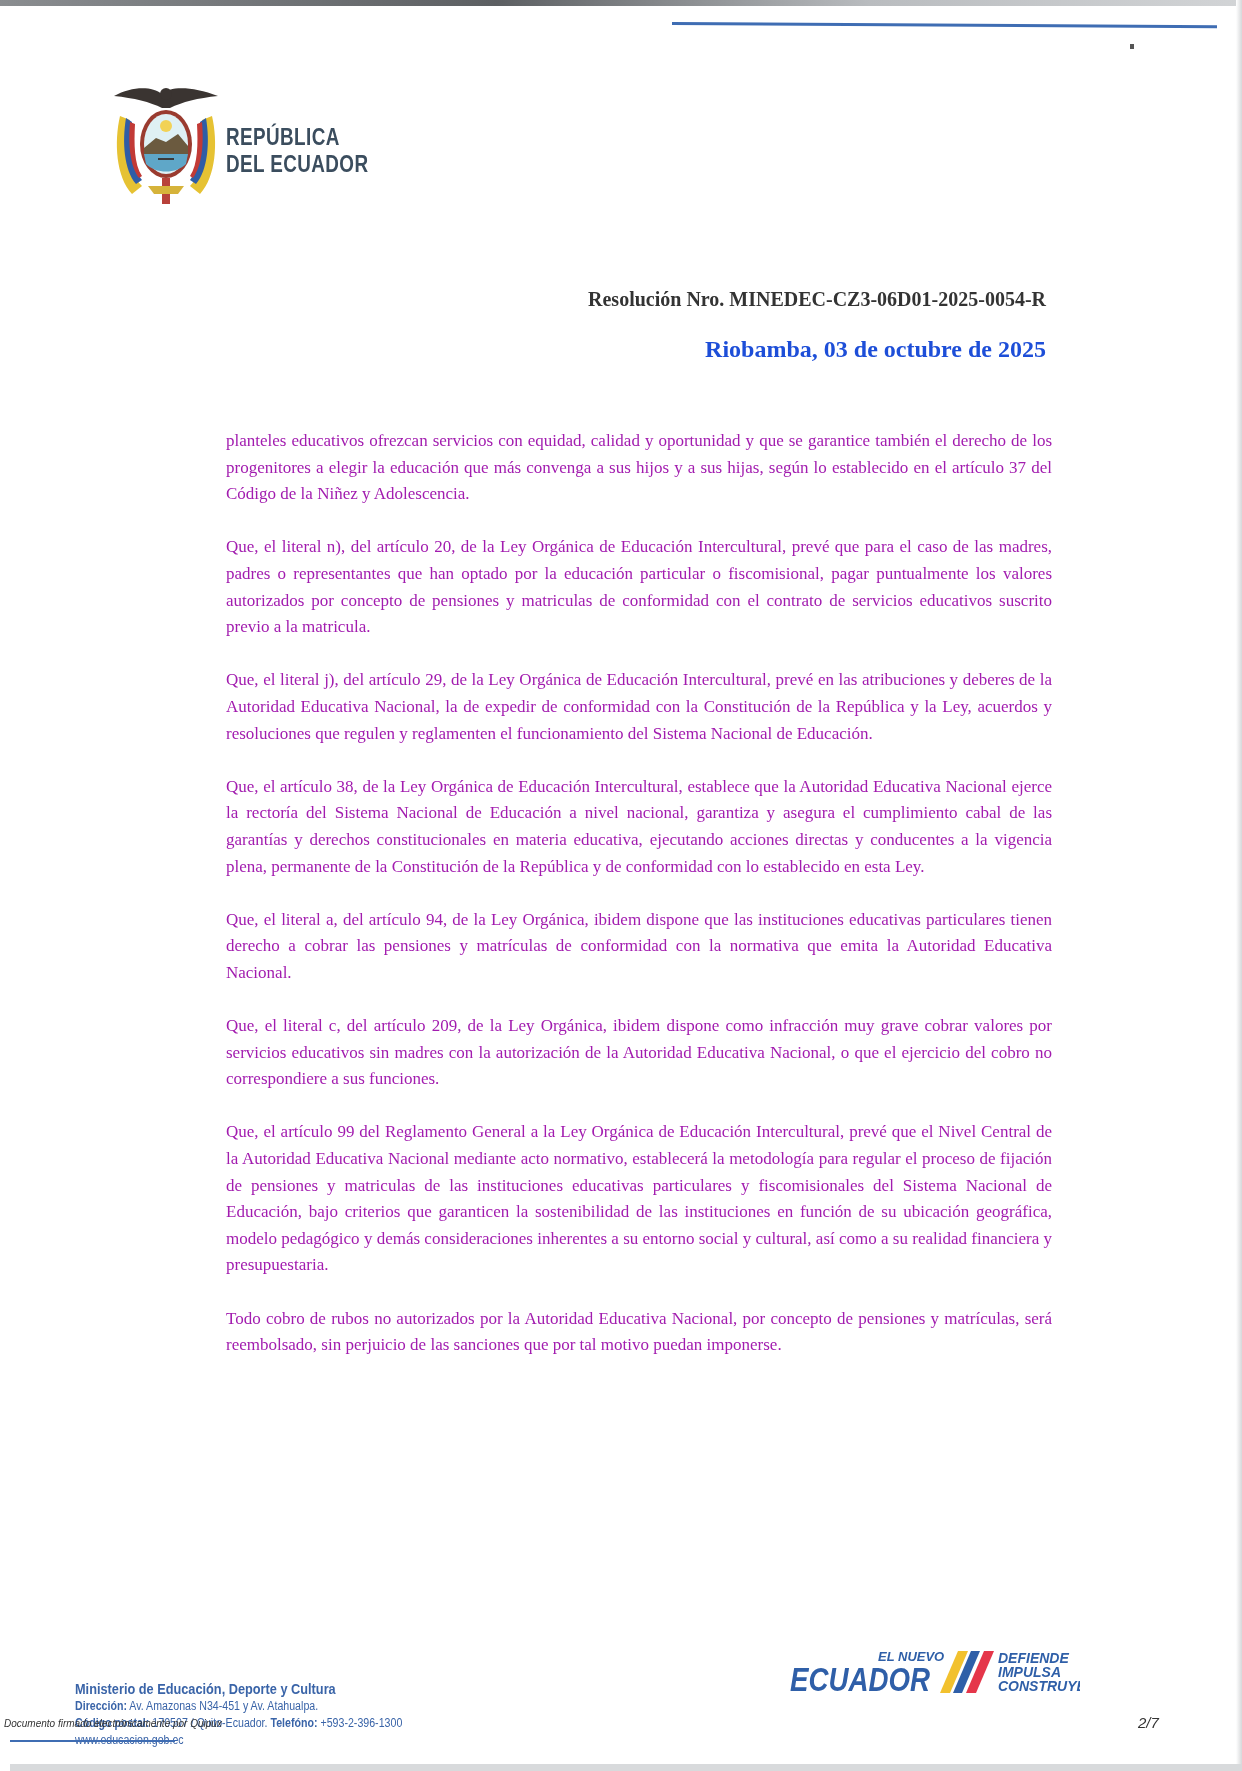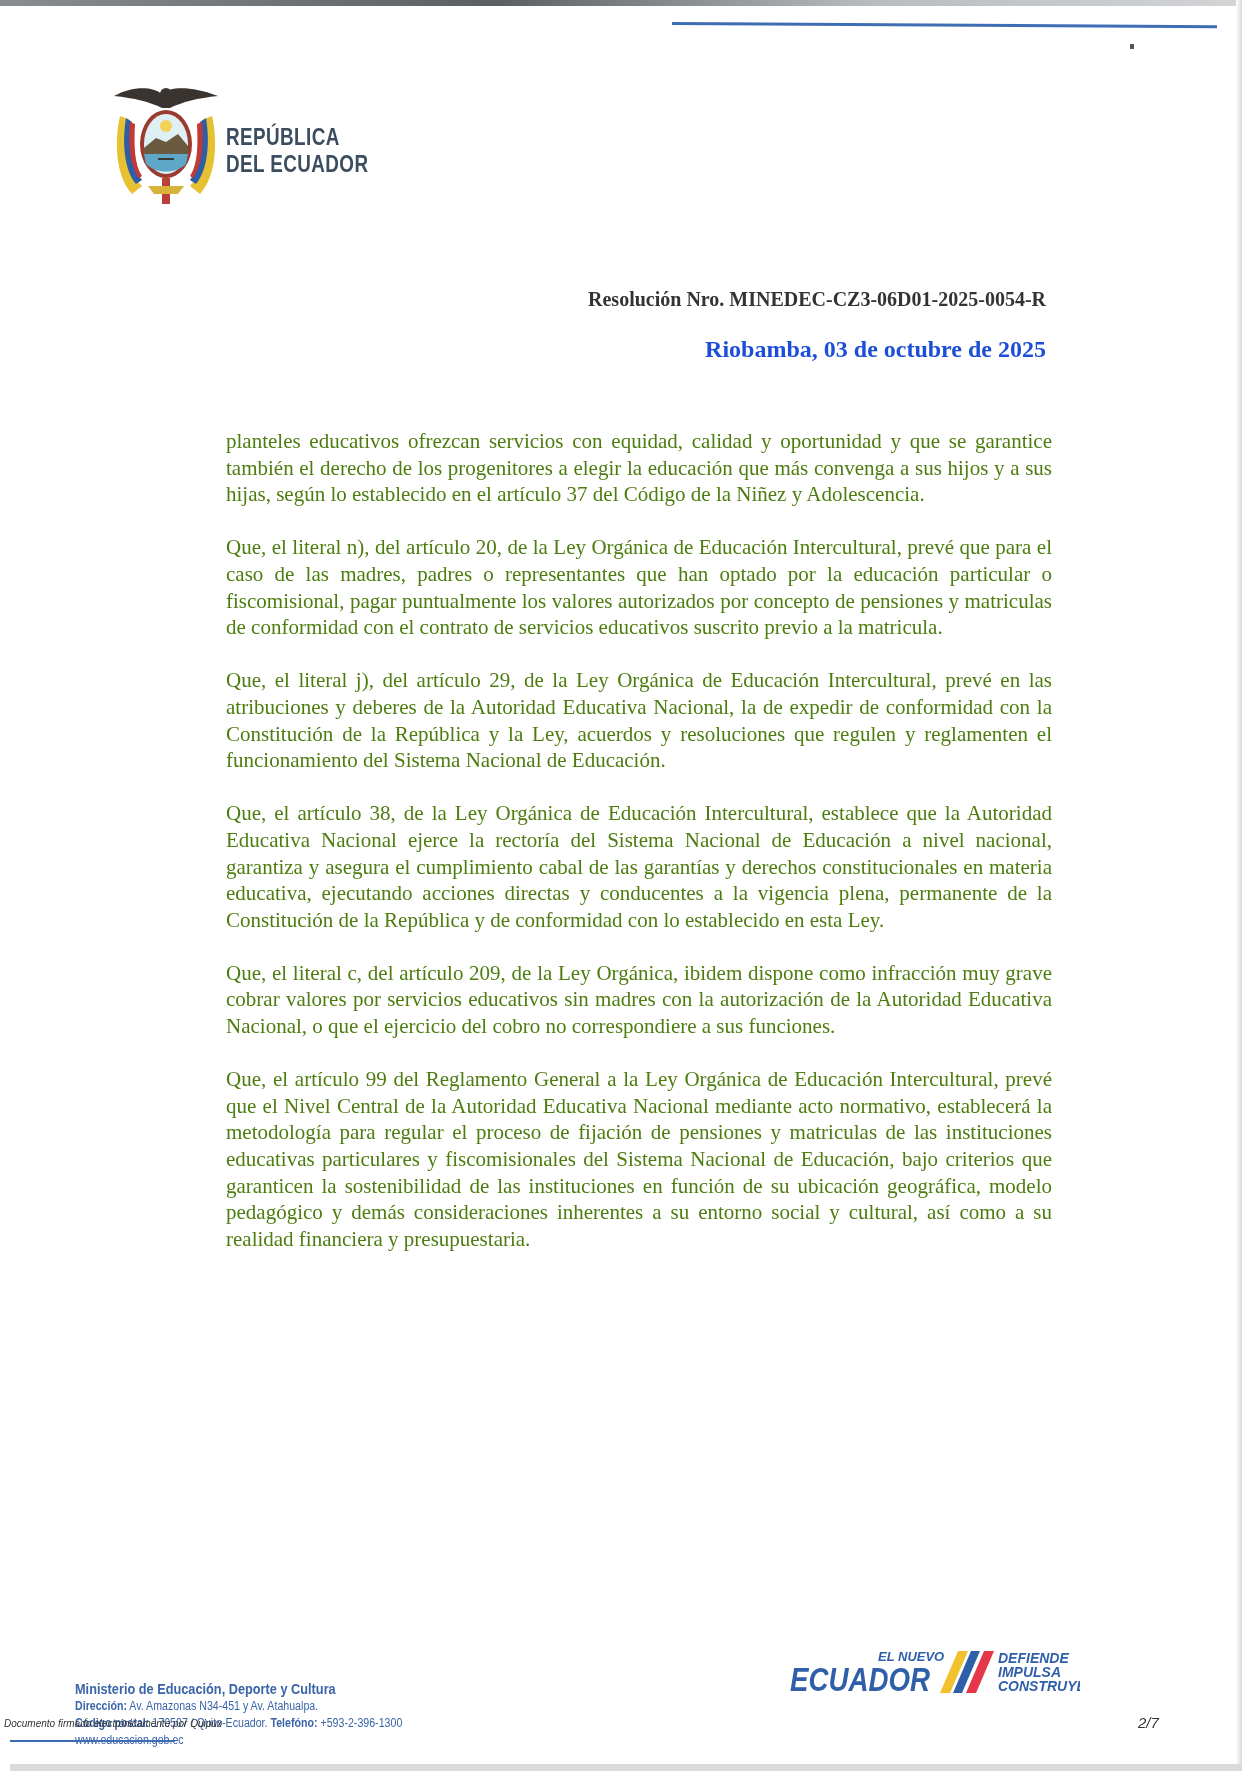--- a/index.html
+++ b/index.html
@@ -7,21 +7,21 @@
   .scan-top { position:absolute; left:0; top:0; width:1242px; height:6px; background:linear-gradient(to right,#8a8d90 0%,#5c5f62 40%,#b9bcbf 70%,#d2d4d6 100%); }
   .scan-right { position:absolute; right:0; top:0; width:6px; height:1771px; background:linear-gradient(to right,#ffffff,#d6d8da); }
   .scan-bottom { position:absolute; left:10px; bottom:0; width:1232px; height:7px; background:#d8dadc; }
   .top-rule { position:absolute; left:672px; top:22px; width:545px; height:3px; background:#3f6db3; transform:rotate(0.35deg); transform-origin:left center; }
   .speck { position:absolute; left:1130px; top:44px; width:4px; height:5px; background:#555; }
   .crest { position:absolute; left:112px; top:82px; width:108px; height:125px; }
   .republic { position:absolute; left:226px; top:124px; font-family:"Liberation Sans", sans-serif; font-weight:bold; font-size:23px; line-height:27px; color:#3b4d5e; letter-spacing:0.5px; transform:scaleX(0.82); transform-origin:left top; }
   .res-no { position:absolute; right:196px; top:288px; font-weight:bold; font-size:20px; color:#333; }
   .res-date { position:absolute; right:196px; top:336px; font-weight:bold; font-size:24px; color:#1d4ed8; }
   .body { position:absolute; left:226px; top:428px; width:826px; }
-  .para { font-size:21px; line-height:26.6px; text-align:justify; margin:0 0 26.6px 0; color:#4d7c0f; }
+  .para { font-size:17px; line-height:26.6px; text-align:justify; margin:0 0 26.6px 0; color:#a21caf; }
   .footer-left { position:absolute; left:75px; top:1642px; font-family:"Liberation Sans", sans-serif; color:#3a64a8;margin-top:37px; }
   .f-title { font-weight:bold; font-size:15px; line-height:19px; transform:scaleX(0.85); transform-origin:left top; white-space:nowrap; }
   .f-line { font-size:12.5px; line-height:17px; transform:scaleX(0.85); transform-origin:left top; white-space:nowrap; }
   .f-line b { font-weight:bold; }
   .signed { position:absolute; left:4px; top:1718px; font-family:"Liberation Sans", sans-serif; font-style:italic; font-size:10px; color:#333; white-space:nowrap;text-align:right; }
   .signed-rule { position:absolute; left:10px; top:1740px; width:165px; height:2px; background:#3f6db3; }
   .brand { position:absolute; left:790px; top:1645px; width:290px; height:60px; }
   .page-no { position:absolute; left:1138px; top:1714px; font-family:"Liberation Sans", sans-serif; font-style:italic; font-size:15px; color:#333; }
 </style>
 </head>
@@ -62,22 +62,24 @@
 </div>
 
 <div class="res-no">Resolución Nro. MINEDEC-CZ3-06D01-2025-0054-R</div>
 <div class="res-date">Riobamba, 03 de octubre de 2025</div>
 
 <div class="body">
   <p class="para">planteles educativos ofrezcan servicios con equidad, calidad y oportunidad y que se garantice también el derecho de los progenitores a elegir la educación que más convenga a sus hijos y a sus hijas, según lo establecido en el artículo 37 del Código de la Niñez y Adolescencia.</p>
   <p class="para">Que, el literal n), del artículo 20, de la Ley Orgánica de Educación Intercultural, prevé que para el caso de las madres, padres o representantes que han optado por la educación particular o fiscomisional, pagar puntualmente los valores autorizados por concepto de pensiones y matriculas de conformidad con el contrato de servicios educativos suscrito previo a la matricula.</p>
   <p class="para">Que, el literal j), del artículo 29, de la Ley Orgánica de Educación Intercultural, prevé en las atribuciones y deberes de la Autoridad Educativa Nacional, la de expedir de conformidad con la Constitución de la República y la Ley, acuerdos y resoluciones que regulen y reglamenten el funcionamiento del Sistema Nacional de Educación.</p>
   <p class="para">Que, el artículo 38, de la Ley Orgánica de Educación Intercultural, establece que la Autoridad Educativa Nacional ejerce la rectoría del Sistema Nacional de Educación a nivel nacional, garantiza y asegura el cumplimiento cabal de las garantías y derechos constitucionales en materia educativa, ejecutando acciones directas y conducentes a la vigencia plena, permanente de la Constitución de la República y de conformidad con lo establecido en esta Ley.</p>
+  <p class="para">Que, el literal a, del artículo 94, de la Ley Orgánica, ibidem dispone que las instituciones educativas particulares tienen derecho a cobrar las pensiones y matrículas de conformidad con la normativa que emita la Autoridad Educativa Nacional.</p>
   <p class="para">Que, el literal c, del artículo 209, de la Ley Orgánica, ibidem dispone como infracción muy grave cobrar valores por servicios educativos sin madres con la autorización de la Autoridad Educativa Nacional, o que el ejercicio del cobro no correspondiere a sus funciones.</p>
   <p class="para">Que, el artículo 99 del Reglamento General a la Ley Orgánica de Educación Intercultural, prevé que el Nivel Central de la Autoridad Educativa Nacional mediante acto normativo, establecerá la metodología para regular el proceso de fijación de pensiones y matriculas de las instituciones educativas particulares y fiscomisionales del Sistema Nacional de Educación, bajo criterios que garanticen la sostenibilidad de las instituciones en función de su ubicación geográfica, modelo pedagógico y demás consideraciones inherentes a su entorno social y cultural, así como a su realidad financiera y presupuestaria.</p>
+  <p class="para">Todo cobro de rubos no autorizados por la Autoridad Educativa Nacional, por concepto de pensiones y matrículas, será reembolsado, sin perjuicio de las sanciones que por tal motivo puedan imponerse.</p>
 </div>
 
 <div class="footer-left">
   <div class="f-title">Ministerio de Educación, Deporte y Cultura</div>
   <div class="f-line"><b>Dirección:</b> <span>Av. Amazonas N34-451 y Av. Atahualpa.</span></div>
   <div class="f-line"><b>Código postal:</b> <span>170507 / Quito-Ecuador.</span> <b>Telefóno:</b> <span>+593-2-396-1300</span></div>
   <div class="f-line">www.educacion.gob.ec</div>
 </div>
 
 <div class="signed">Documento firmado electrónicamente por Quipux</div>

